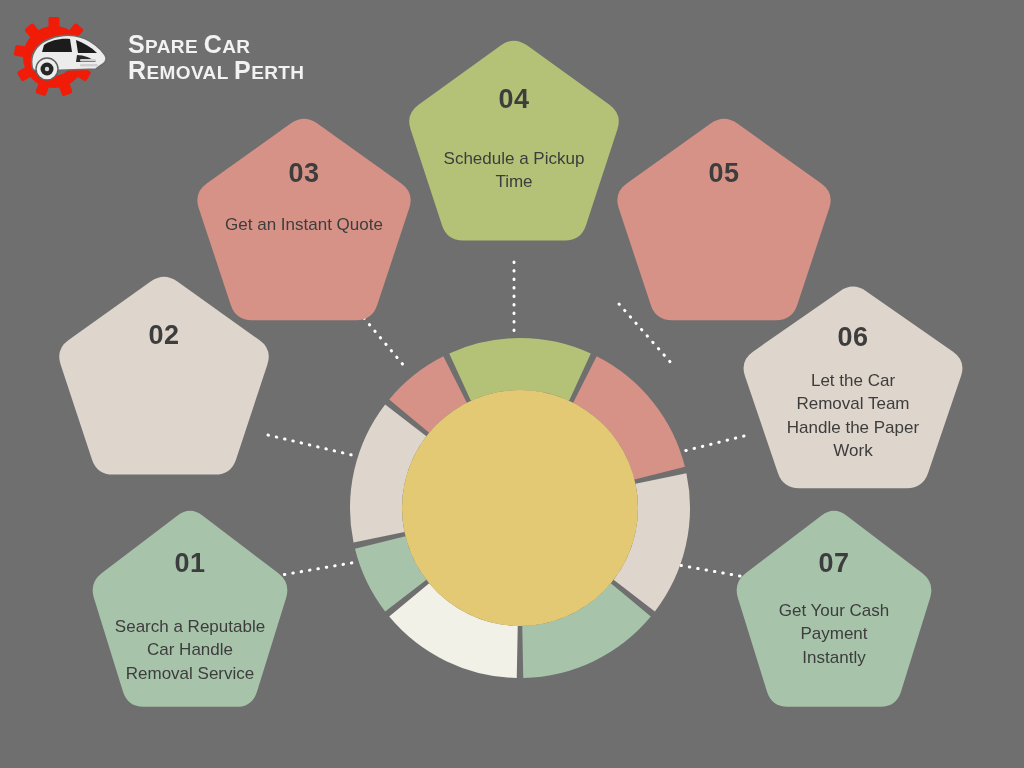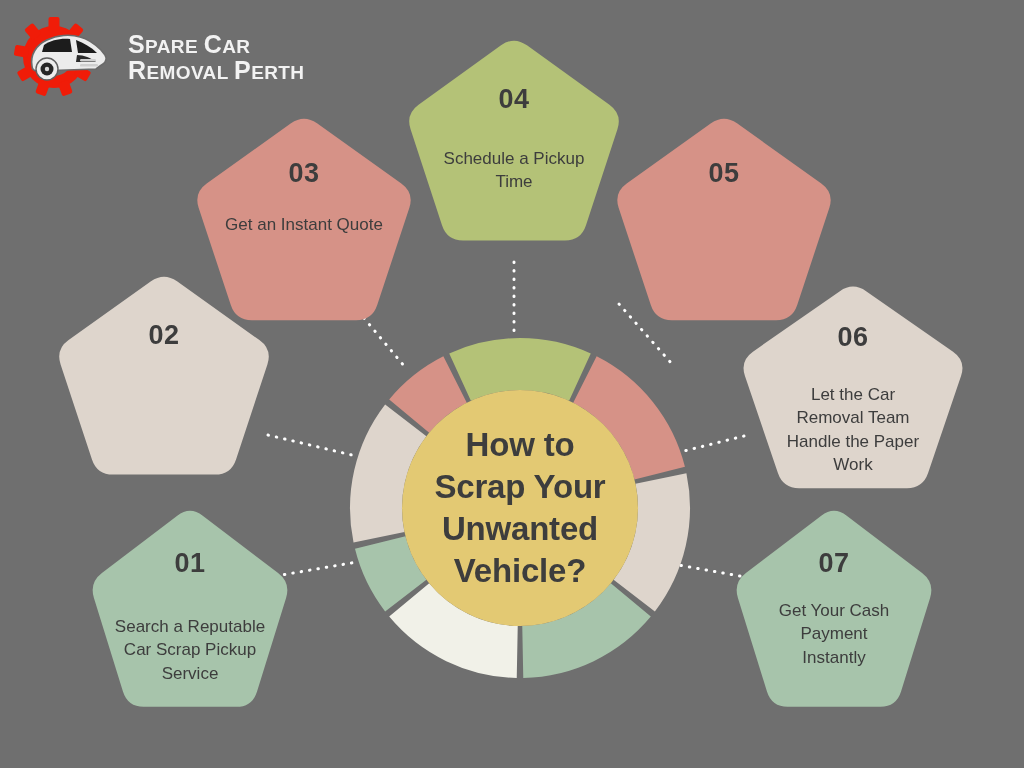--- a/index.html
+++ b/index.html
@@ -202,34 +202,28 @@
                L 57.4554551737735 200.34690901231718 A 118 118 0 0 0 78.38430584563423 243.833848623029 Z" fill="#a7c4ab"></path>
           <path d="M 5.532122194299831 206.47384021060716 A 170 170 0 0 1 37.12993215049002 68.51055706851749
                L 78.38430584563424 100.16615137697096 A 118 118 0 0 0 56.45170834663165 195.9289008520685 Z" fill="#ded5cc"></path>
           <path d="M 41.20207564202792 63.409471022348285 A 170 170 0 0 1 95.35081808279672 20.260410863138702
                L 118.79645019864714 66.67487342264921 A 118 118 0 0 0 81.21085250446643 96.6253975331594 Z" fill="#d69287"></path>
         </g>
       <circle cx="172" cy="172" r="118" fill="#e3c973"></circle>
     </svg>
   </div>
 
-  <div id="center-title" style="color: rgb(61, 61, 61);">
-      <div>How to</div>
-      <div>Scrap Your</div>
-      <div>Unwanted</div>
-      <div>Vehicle?</div>
-    </div>
 
   <div class="node" id="node-01" style="left:84px; top:506px; width:212px; height:222px;">
     <svg class="node-shape" viewBox="0 0 212 222" preserveAspectRatio="none">
         <path d="M 93.26639627221886 9.687896371444019 Q 106 0 118.73360372778114 9.68789637144402 L 194.07838699950514 67.0112172529368 Q 206.8119907272863 76.69911362438083 202.07045570544608 91.98040433022969 L 173.04677176484236 185.5195956697703 Q 168.30523674300215 200.80088637561917 152.30523674300215 200.80088637561917 L 59.69476325699786 200.80088637561917 Q 43.69476325699786 200.80088637561917 38.95322823515767 185.5195956697703 L 9.92954429455392 91.98040433022966 Q 5.188009272713728 76.6991136243808 17.921613000494872 67.01121725293677 Z" fill="#a7c4ab"></path>
       </svg>
     <div class="node-body" style="padding-top:30px;">
       <div class="node-num">01</div>
-      <div class="node-text" style="margin-top:36px; width:152px;">Search a Reputable Car Scrap Pickup Service</div>
+      <div class="node-text" style="margin-top:36px; width:152px;">Search a Reputable Car Handle Removal Service</div>
     </div>
   </div>
 
   <div class="node" id="node-02" style="left:50px; top:272px; width:228px; height:224px;">
     <svg class="node-shape" viewBox="0 0 228 224" preserveAspectRatio="none">
         <path d="M 100.97724982849628 9.295589167481527 Q 114 0 127.02275017150372 9.29558916748153 L 209.39769268614378 68.09450746252438 Q 222.42044285764752 77.3900966300059 217.39651627178404 92.58088863239519 L 186.03144534720542 187.41911136760484 Q 181.00751876134194 202.60990336999413 165.00751876134194 202.60990336999413 L 62.99248123865807 202.60990336999413 Q 46.99248123865807 202.60990336999413 41.9685546527946 187.41911136760484 L 10.603483728215972 92.58088863239514 Q 5.579557142352499 77.39009663000586 18.602307313856215 68.09450746252433 Z" fill="#ded5cc"></path>
       </svg>
     <div class="node-body" style="padding-top:36px;">
       <div class="node-num">02</div>
     </div>
@@ -263,21 +257,21 @@
       <div class="node-num">05</div>
     </div>
   </div>
 
   <div class="node" id="node-06" style="left:734px; top:282px; width:238px; height:228px;">
     <svg class="node-shape" viewBox="0 0 238 228" preserveAspectRatio="none">
         <path d="M 105.86775408704572 9.140247112725962 Q 119.00000000000001 0 132.1322459129543 9.140247112725968 L 219.04347952616897 69.63181552853003 Q 232.17572543912326 78.772062641256 227.0365486666268 93.92425265131834 L 194.08562179530077 191.07574734868166 Q 188.9464450228043 206.22793735874401 172.9464450228043 206.22793735874401 L 65.05355497719572 206.22793735874401 Q 49.053554977195716 206.22793735874401 43.91437820469927 191.0757473486817 L 10.963451333373179 93.9242526513183 Q 5.824274560876731 78.77206264125596 18.95652047383102 69.63181552853 Z" fill="#ded5cc"></path>
       </svg>
     <div class="node-body" style="padding-top:28px;">
       <div class="node-num">06</div>
-      <div class="node-text" style="margin-top:30px; width:150px;">Let the Car Removal Team Handle the Paper Work</div>
+      <div class="node-text" style="margin-top:16px; width:150px;">Let the Car Removal Team Handle the Paper Work</div>
     </div>
   </div>
 
   <div class="node" id="node-07" style="left:728px; top:506px; width:212px; height:222px;">
     <svg class="node-shape" viewBox="0 0 212 222" preserveAspectRatio="none">
         <path d="M 93.26639627221886 9.687896371444019 Q 106 0 118.73360372778114 9.68789637144402 L 194.07838699950514 67.0112172529368 Q 206.8119907272863 76.69911362438083 202.07045570544608 91.98040433022969 L 173.04677176484236 185.5195956697703 Q 168.30523674300215 200.80088637561917 152.30523674300215 200.80088637561917 L 59.69476325699786 200.80088637561917 Q 43.69476325699786 200.80088637561917 38.95322823515767 185.5195956697703 L 9.92954429455392 91.98040433022966 Q 5.188009272713728 76.6991136243808 17.921613000494872 67.01121725293677 Z" fill="#a7c4ab"></path>
       </svg>
     <div class="node-body" style="padding-top:30px;">
       <div class="node-num">07</div>
       <div class="node-text" style="margin-top:20px; width:128px;">Get Your Cash Payment Instantly</div>

